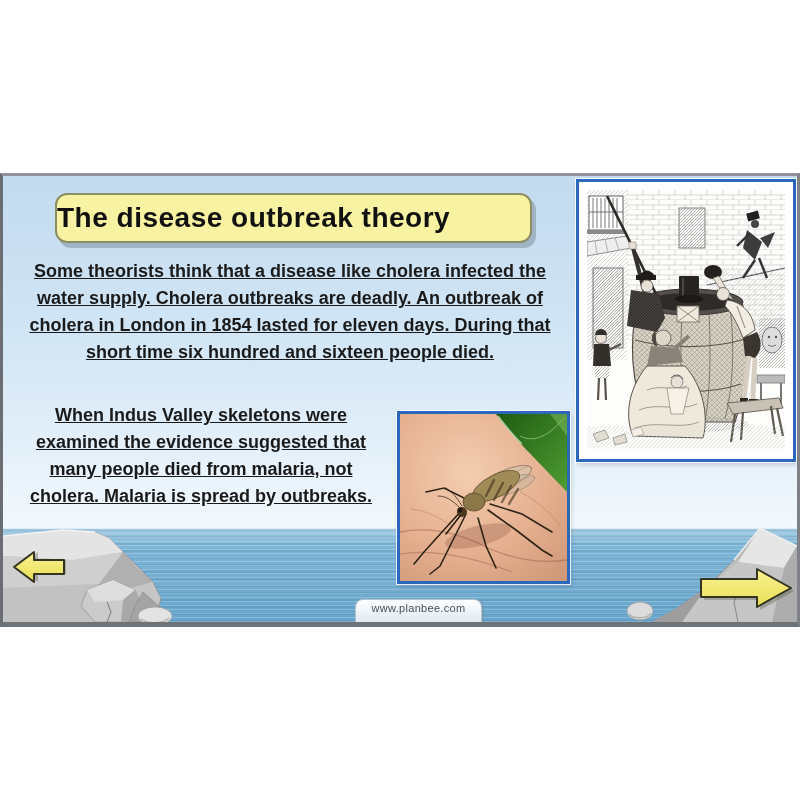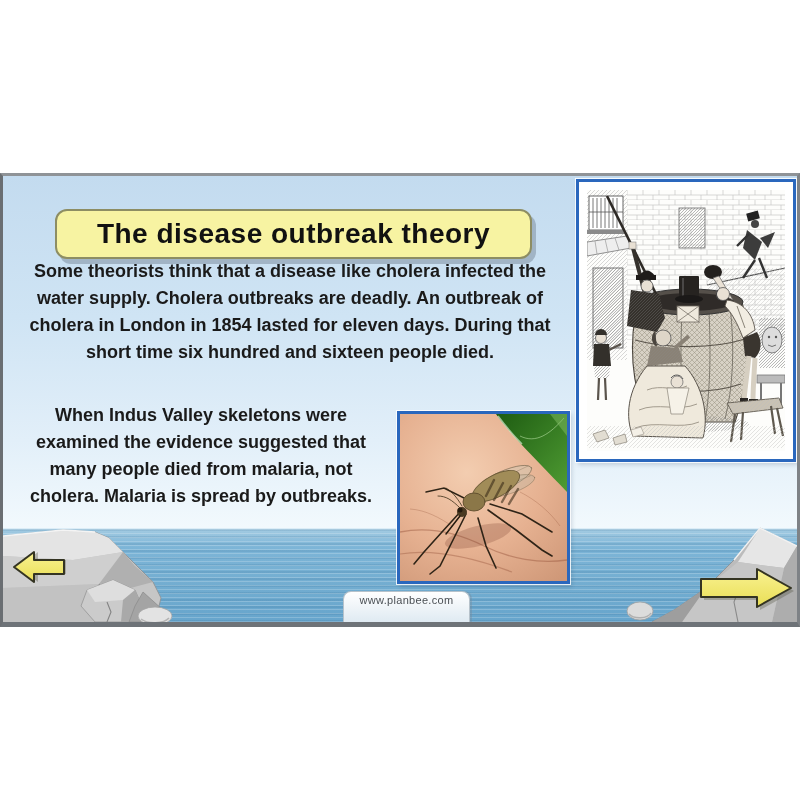--- a/index.html
+++ b/index.html
@@ -24,45 +24,44 @@
     background:
       repeating-linear-gradient(180deg, rgba(255,255,255,.20) 0 1px, rgba(255,255,255,0) 1px 4px),
       repeating-linear-gradient(180deg, rgba(25,85,130,.12) 0 2px, rgba(25,85,130,0) 2px 7px),
       linear-gradient(180deg,#a3cbe2 0%, #7db5d7 20%, var(--sea-blue) 55%, #67a5cc 100%);}
   .title-box{
     position:absolute;left:52px;top:17px;width:477px;height:50px;
     background:var(--title-fill);
     border:2px solid var(--title-border);
     border-radius:12px;
     box-shadow:4px 5px 0 rgba(128,144,160,.55);
-    text-align:center;line-height:46px;
+    line-height:46px;
     font-size:28px;font-weight:bold;color:#111;
     letter-spacing:.5px;
-    margin-top:16px;
   }
   .para{
     position:absolute;color:var(--body-text);
-    font-weight:bold;text-align:center;white-space:pre-line;
+    font-weight:bold;text-align:center;white-space:pre-line;text-decoration:underline;
   }
   .para-cholera{left:4px;top:82px;width:566px;font-size:18px;line-height:27px;}
   .para-malaria{left:2px;top:226px;width:392px;font-size:18px;line-height:27px;}
   .img-frame{
     position:absolute;background:#ffffff;border:3px solid var(--frame-blue);
     box-shadow:0 0 0 1px rgba(255,255,255,.85), 2px 3px 4px rgba(40,60,90,.18);
   }
   .frame-engraving{left:573px;top:3px;width:220px;height:283px;padding:8px;}
   .frame-mosquito{left:394px;top:235px;width:173px;height:173px;}
   .rocks{position:absolute;bottom:0;}
   .rocks-left{left:0;}
   .rocks-right{right:0;}
   .nav-btn{position:absolute;background:none;border:none;padding:0;cursor:pointer;line-height:0;}
   .nav-prev{left:9px;bottom:38px;width:54px;height:34px;}
   .nav-next{right:2px;bottom:12px;width:96px;height:46px;}
   .footer-box{
-    position:absolute;left:340px;bottom:0;width:127px;height:31px;
+    position:absolute;left:352px;bottom:0;width:127px;height:23px;
     background:linear-gradient(180deg,#ffffff,#dfeaf2);
     border:1px solid #b6c2cb;border-bottom:none;
     border-radius:8px 8px 0 0;
     box-shadow:2px 0 0 rgba(120,135,150,.35);
     text-align:center;font-size:11px;line-height:16px;color:#4a4f54;letter-spacing:.3px;
   }
   svg{display:block;}
 </style>
 </head>
 <body>

